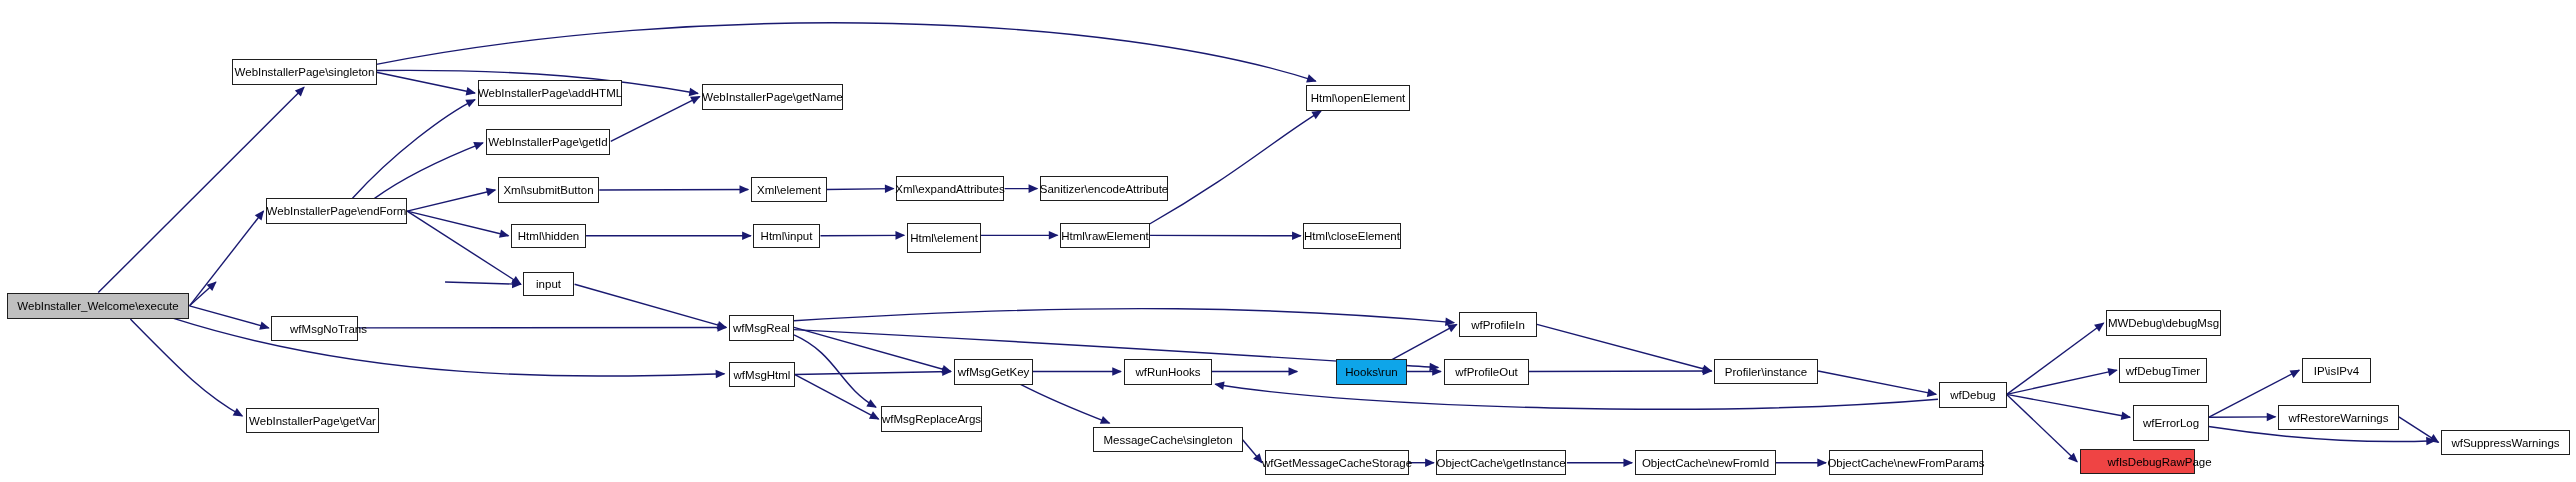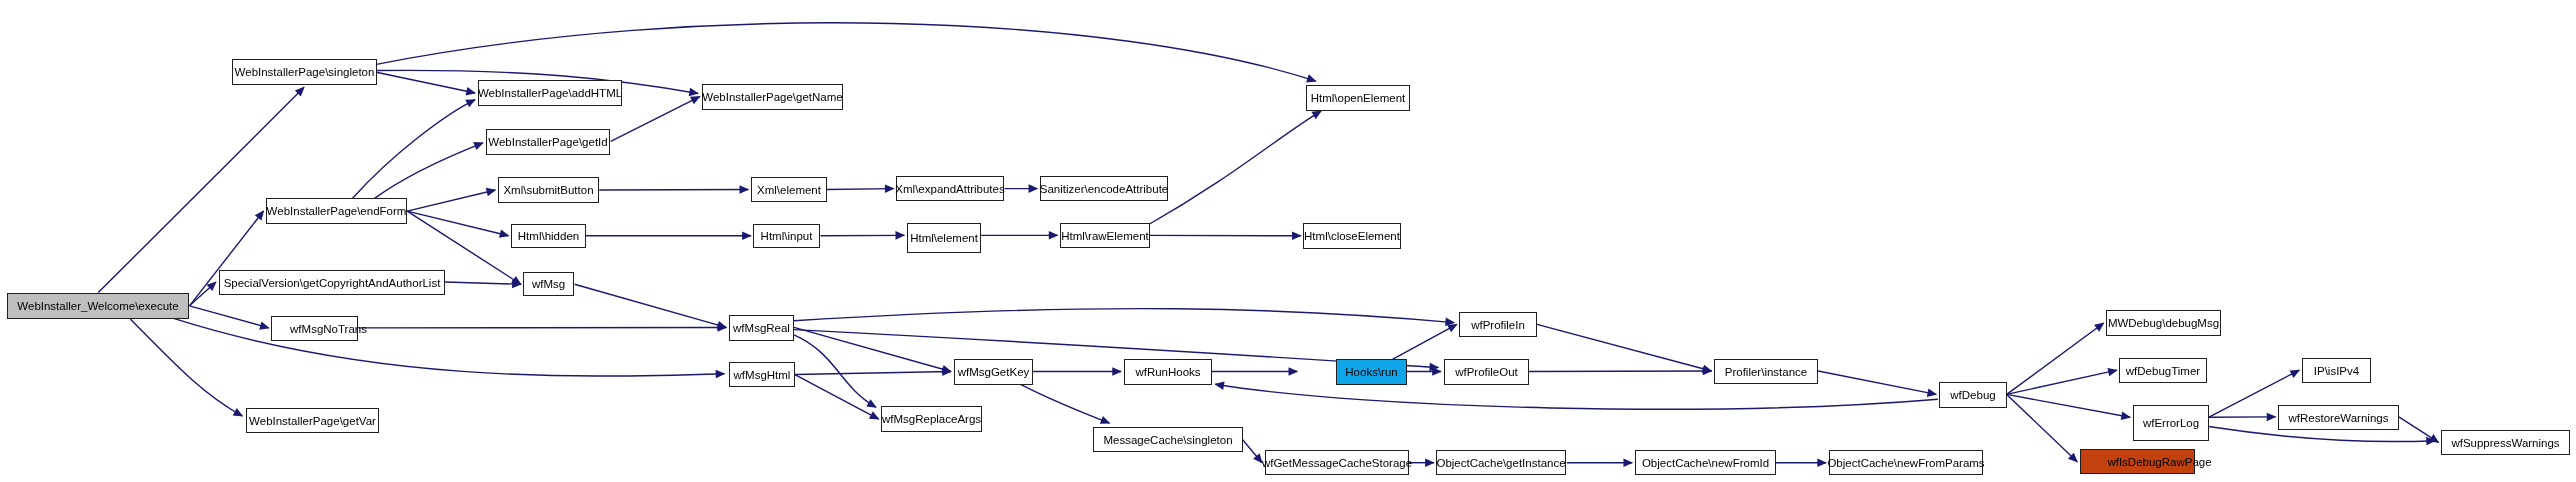--- a/index.html
+++ b/index.html
@@ -71,28 +71,27 @@
       <path d="M2506,484 C2610,500 2690,503 2763,500" fill="none" stroke="#191970" stroke-width="1.6" marker-end="url(#arrow)"></path>
       <path d="M2722,473 L2767,502" fill="none" stroke="#191970" stroke-width="1.6" marker-end="url(#arrow)"></path>
       <path d="M1410,499 L1432,525" fill="none" stroke="#191970" stroke-width="1.6" marker-end="url(#arrow)"></path>
       <path d="M1598,525 L1627,525" fill="none" stroke="#191970" stroke-width="1.6" marker-end="url(#arrow)"></path>
       <path d="M1778,525 L1852,525" fill="none" stroke="#191970" stroke-width="1.6" marker-end="url(#arrow)"></path>
       <path d="M2015,525 L2072,525" fill="none" stroke="#191970" stroke-width="1.6" marker-end="url(#arrow)"></path>
     </svg>
     <div class="node root" style="left: 7px; top: 293px; width: 182px; height: 26.4px; background: rgb(191, 191, 191);">WebInstaller_Welcome\execute</div>
     <div class="node" style="left: 232px; top: 59px; width: 145px; height: 26.4px; background: rgb(255, 255, 255);">WebInstallerPage\singleton</div>
     <div class="node" style="left: 266px; top: 198px; width: 141px; height: 25.6px; background: rgb(255, 255, 255);">WebInstallerPage\endForm</div>
-    <div class="node" style="left: 219px; top: 270px; width: 226px; height: 25px; background: rgb(255, 255, 255);">SpecialVersion\getCopyrightAndAuthorList</div>
     <div class="node" style="left: 271px; top: 316px; width: 87px; height: 25px; background: rgb(255, 255, 255); padding-left: 28px;">wfMsgNoTrans</div>
     <div class="node" style="left: 246px; top: 408px; width: 133px; height: 25px; background: rgb(255, 255, 255);">WebInstallerPage\getVar</div>
     <div class="node" style="left: 478px; top: 80px; width: 144px; height: 25.6px; background: rgb(255, 255, 255);">WebInstallerPage\addHTML</div>
     <div class="node" style="left: 486px; top: 129px; width: 124px; height: 25.6px; background: rgb(255, 255, 255);">WebInstallerPage\getId</div>
     <div class="node" style="left: 498px; top: 177px; width: 101px; height: 25.6px; background: rgb(255, 255, 255);">Xml\submitButton</div>
     <div class="node" style="left: 511px; top: 224px; width: 75px; height: 24px; background: rgb(255, 255, 255);">Html\hidden</div>
-    <div class="node" style="left: 523px; top: 272px; width: 51px; height: 24px; background: rgb(255, 255, 255);">wfMsg</div>
+    <div class="node" style="left: 523px; top: 272px; width: 51px; height: 24px; background: rgb(255, 255, 255);">input</div>
     <div class="node" style="left: 702px; top: 84px; width: 141px; height: 25.6px; background: rgb(255, 255, 255);">WebInstallerPage\getName</div>
     <div class="node" style="left: 751px; top: 177px; width: 76px; height: 25px; background: rgb(255, 255, 255);">Xml\element</div>
     <div class="node" style="left: 753px; top: 224px; width: 67px; height: 24px; background: rgb(255, 255, 255);">Html\input</div>
     <div class="node" style="left: 729px; top: 315px; width: 65px; height: 25.6px; background: rgb(255, 255, 255);">wfMsgReal</div>
     <div class="node" style="left: 729px; top: 362px; width: 66px; height: 25px; background: rgb(255, 255, 255);">wfMsgHtml</div>
     <div class="node" style="left: 896px; top: 176px; width: 108px; height: 25px; background: rgb(255, 255, 255);">Xml\expandAttributes</div>
     <div class="node" style="left: 907px; top: 223px; width: 74px; height: 30px; background: rgb(255, 255, 255);">Html\element</div>
     <div class="node" style="left: 1040px; top: 176px; width: 128px; height: 25px; background: rgb(255, 255, 255);">Sanitizer\encodeAttribute</div>
     <div class="node" style="left: 1060px; top: 223px; width: 90px; height: 25px; background: rgb(255, 255, 255);">Html\rawElement</div>
     <div class="node" style="left: 1306px; top: 85px; width: 104px; height: 25.6px; background: rgb(255, 255, 255);">Html\openElement</div>
@@ -102,21 +101,21 @@
     <div class="node" style="left: 1093px; top: 427px; width: 150px; height: 25px; background: rgb(255, 255, 255);">MessageCache\singleton</div>
     <div class="node" style="left: 1124px; top: 359px; width: 88px; height: 25.6px; background: rgb(255, 255, 255);">wfRunHooks</div>
     <div class="node" style="left: 1300px; top: 359px; width: 71px; height: 25.6px; background: #0ea5e9; margin-left: 36px;">Hooks\run</div>
     <div class="node" style="left: 1459px; top: 312px; width: 78px; height: 25px; background: rgb(255, 255, 255);">wfProfileIn</div>
     <div class="node" style="left: 1444px; top: 359px; width: 85px; height: 25.6px; background: rgb(255, 255, 255);">wfProfileOut</div>
     <div class="node" style="left: 1714px; top: 359px; width: 104px; height: 25px; background: rgb(255, 255, 255);">Profiler\instance</div>
     <div class="node" style="left: 1939px; top: 382px; width: 68px; height: 25.6px; background: rgb(255, 255, 255);">wfDebug</div>
     <div class="node" style="left: 2106px; top: 310px; width: 115px; height: 25.6px; background: rgb(255, 255, 255);">MWDebug\debugMsg</div>
     <div class="node" style="left: 2119px; top: 358px; width: 88px; height: 25px; background: rgb(255, 255, 255);">wfDebugTimer</div>
     <div class="node" style="left: 2133px; top: 405px; width: 76px; height: 36px; background: rgb(255, 255, 255);">wfErrorLog</div>
-    <div class="node" style="left: 2080px; top: 449px; width: 115px; height: 25px; background: #c2410c; padding-left: 44px;">wfIsDebugRawPage</div>
+    <div class="node" style="left: 2080px; top: 449px; width: 115px; height: 25px; background: #ef4444; padding-left: 44px;">wfIsDebugRawPage</div>
     <div class="node" style="left: 1265px; top: 450px; width: 144px; height: 25px; background: rgb(255, 255, 255);">wfGetMessageCacheStorage</div>
     <div class="node" style="left: 1436px; top: 450px; width: 130px; height: 25px; background: rgb(255, 255, 255);">ObjectCache\getInstance</div>
     <div class="node" style="left: 1635px; top: 450px; width: 141px; height: 25px; background: rgb(255, 255, 255);">ObjectCache\newFromId</div>
     <div class="node" style="left: 1829px; top: 450px; width: 154px; height: 25px; background: rgb(255, 255, 255);">ObjectCache\newFromParams</div>
     <div class="node" style="left: 2302px; top: 358px; width: 69px; height: 25px; background: rgb(255, 255, 255);">IP\isIPv4</div>
     <div class="node" style="left: 2278px; top: 405px; width: 121px; height: 25px; background: rgb(255, 255, 255);">wfRestoreWarnings</div>
     <div class="node" style="left: 2441px; top: 430px; width: 129px; height: 25px; background: rgb(255, 255, 255);">wfSuppressWarnings</div>
   </div>
 
 

